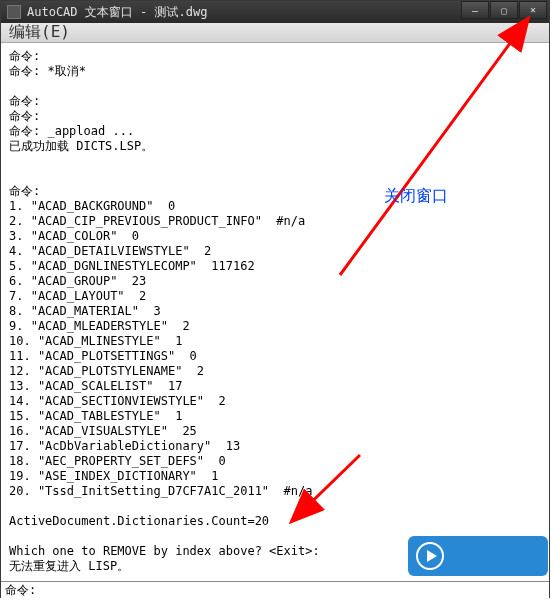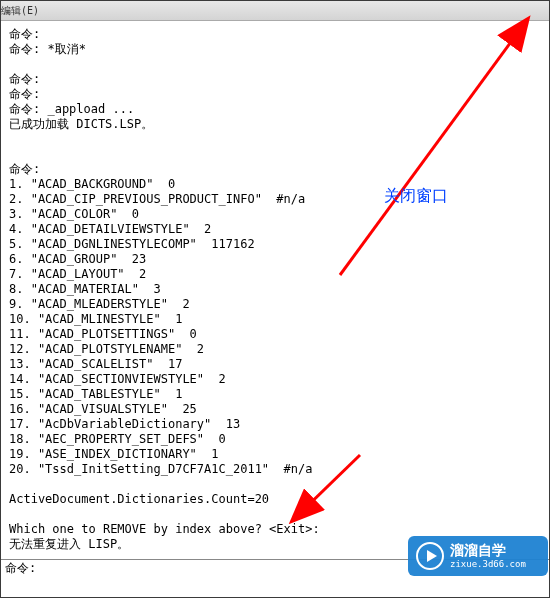--- a/index.html
+++ b/index.html
@@ -56,22 +56,22 @@
       font-size: 10px;
       cursor: pointer;
     }
     .win-btn.close { padding-bottom: 1px; }
     .menubar {
       height: 20px;
       background: linear-gradient(to bottom, #e8e8e8, #d4d4d4);
       border-bottom: 1px solid #aaa;
       display: flex;
       align-items: center;
-      padding-left: 0;
-      font-size: 10px;
+      padding-left: 8px;
+      font-size: 16px;
       color: #333;
     }
     .content {
       height: 538px;
       background: #ffffff;
       padding: 6px 8px;
       font-family: "SimSun", "宋体", monospace;
       font-size: 12px;
       color: #000;
       line-height: 1.25;
@@ -136,20 +136,29 @@
       line-height: 1.2;
     }
     .watermark-text .big { font-size: 14px; font-weight: bold; }
     .watermark-text .small { font-size: 9px; }
   </style>
 </head>
 <body>
 
 <div class="window">
 
+  <div class="titlebar">
+    <div class="titlebar-icon"></div>
+    <span>AutoCAD 文本窗口 - 测试.dwg</span>
+    <div class="window-controls">
+      <div class="win-btn">—</div>
+      <div class="win-btn">▢</div>
+      <div class="win-btn close">✕</div>
+    </div>
+  </div>
 
   <div class="menubar">
     <span>编辑(E)</span>
   </div>
 
   <div class="content" id="console">命令:
 命令: *取消*
 
 命令:
 命令:
@@ -213,17 +222,13 @@
   <defs>
     <marker id="ah2" markerWidth="12" markerHeight="10" refX="10" refY="5" orient="auto">
       <polygon points="0,0 12,5 0,10" fill="#ff0000"></polygon>
     </marker>
   </defs>
   <line x1="360" y1="455" x2="293" y2="520" stroke="#ff0000" stroke-width="3" marker-end="url(#ah2)"></line>
 </svg>
 
 <div class="watermark">
   <div class="watermark-icon"></div>
-  <div class="watermark-text">
-    <div class="big">溜溜自学</div>
-    <div class="small">zixue.3d66.com</div>
-  </div>
 </div>
 
 </body></html>

